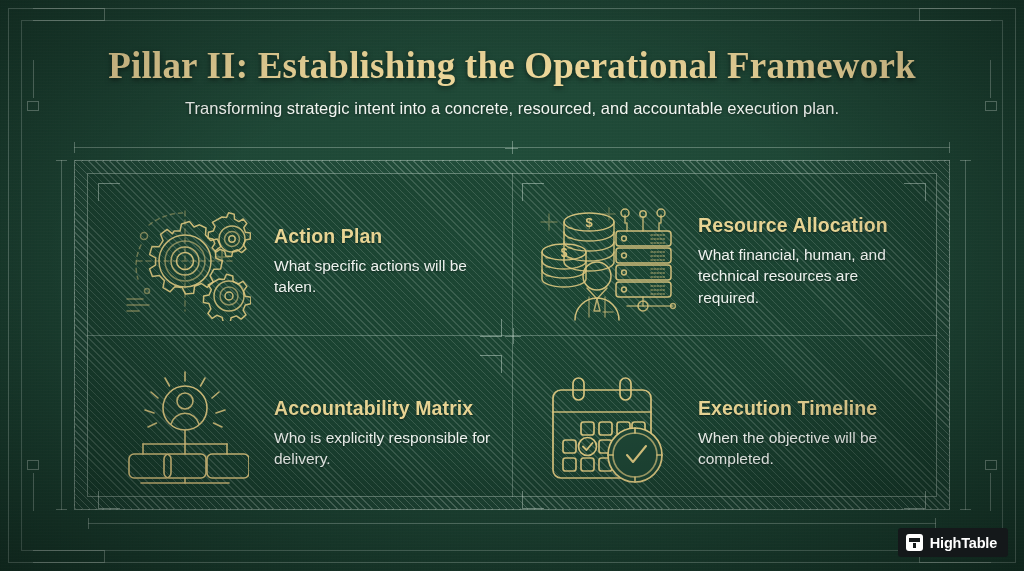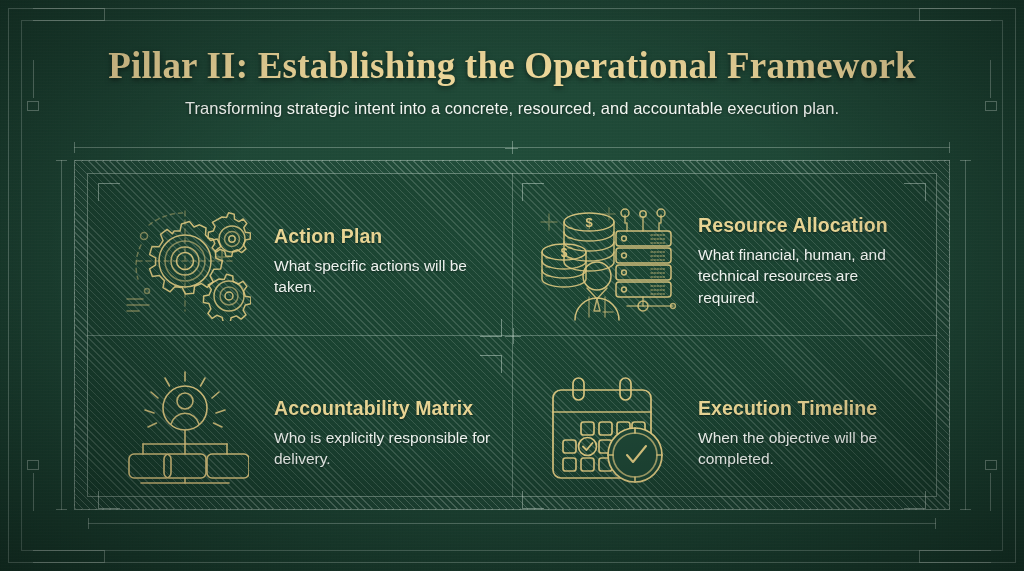--- a/index.html
+++ b/index.html
@@ -451,14 +451,18 @@
 
     </div>
 
     <div class="divider v"></div>
     <div class="divider h"></div>
     <div class="cross" style="left:431px; top:168px; width:16px; height:16px;"></div>
   </div>
 
   <div class="vignette"></div>
 
+  <div class="logo">
+    <div class="logo-glyph"></div>
+    <div class="logo-text">HighTable</div>
+  </div>
 
 </div>
 
 </body></html>

